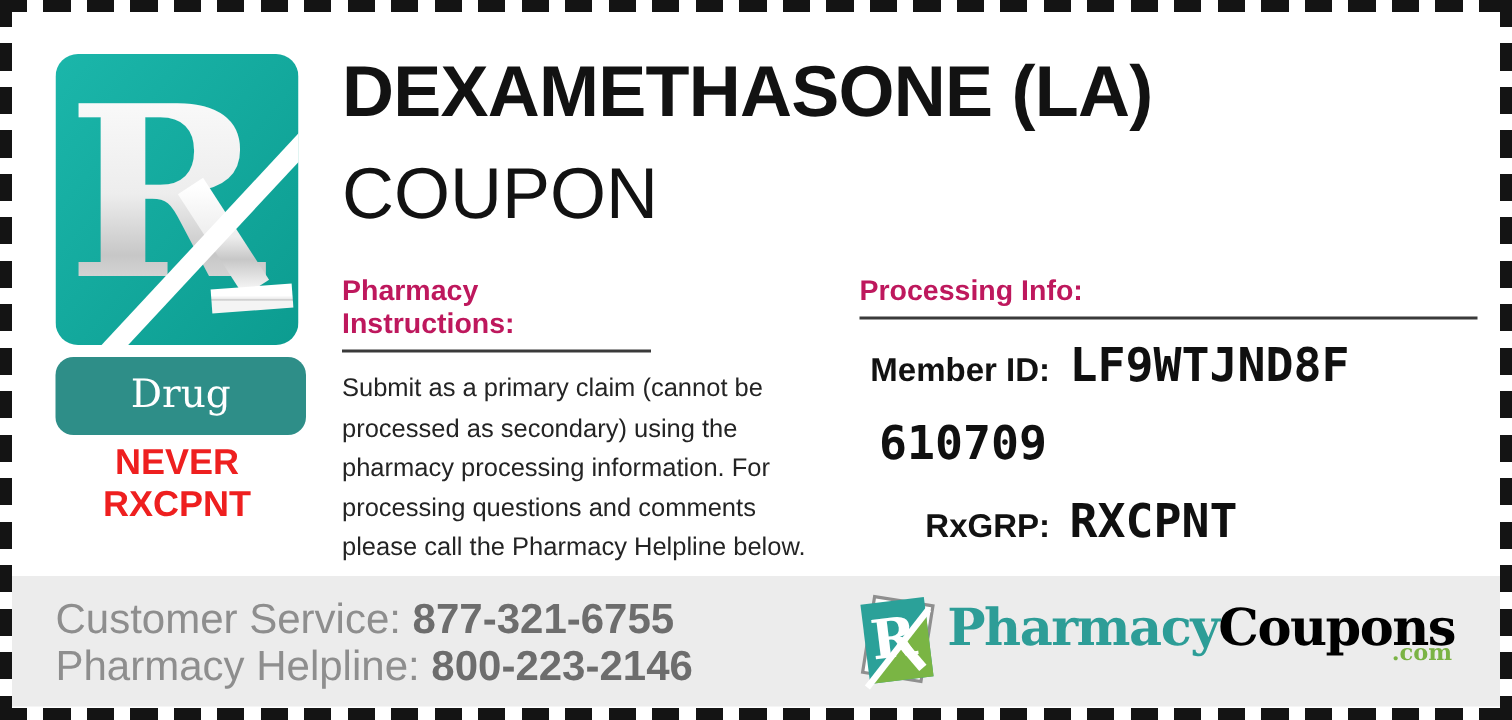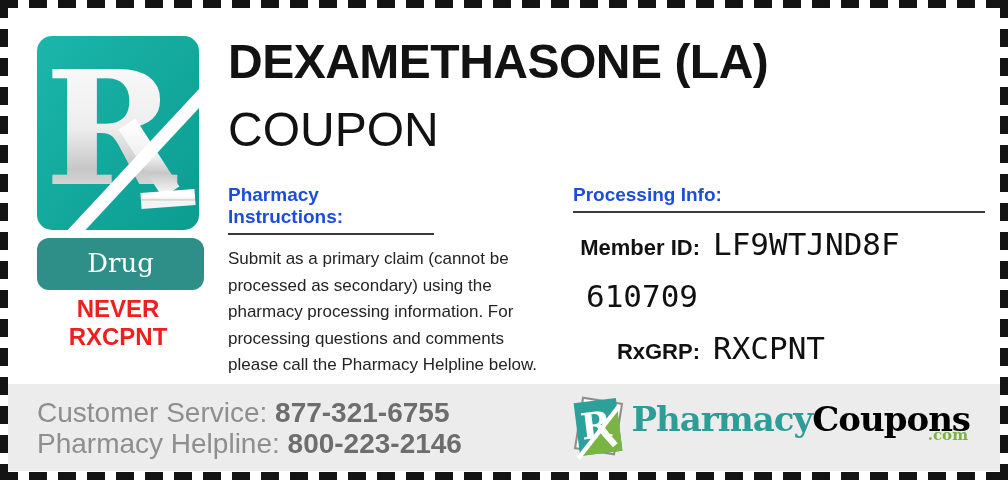--- a/index.html
+++ b/index.html
@@ -33,32 +33,32 @@
     color:#ee1f1f; font-weight:bold; font-size:24px; letter-spacing:0px;
   }
 
   
   .headline { position:absolute; left:228px; top:36px; }
   .headline h1 { font-size:48px; line-height:52px; font-weight:bold; color:#121212; letter-spacing:-0.5px; }
   .headline .subtitle { margin-top:16px; font-size:48px; line-height:52px; font-weight:400; color:#121212; }
 
   
   .instructions { position:absolute; left:228px; top:184px; width:326px; }
-  .sec-heading { font-size:19px; font-weight:bold; color:#1d4ed8; }
+  .sec-heading { font-size:19px; font-weight:bold; color:#be185d; }
   .rule { border-bottom:2px solid #3a3a3a; padding-bottom:5px; }
   .rule-narrow { width:206px; }
   .instructions p { margin-top:11px; width:322px; font-size:17px; line-height:26.5px; color:#242424; }
   .disclaimer { margin-top:13px; font-size:15.5px; font-weight:bold; letter-spacing:2.6px; color:#9c9c9c; }
 
   
   .processing { position:absolute; left:573px; top:184px; width:412px; }
   .processing .rows { margin-top:13px; }
   .p-row { display:flex; align-items:baseline; margin-bottom:16px; }
   .p-label { width:127px; text-align:right; font-size:22px; font-weight:bold; color:#121212; flex:none; }
-  .p-value { margin-left:13px; font-family:"DejaVu Sans Mono", monospace; font-size:31px; color:#101010; }
+  .p-value { margin-left:13px; font-family:"DejaVu Sans Mono", monospace; font-size:31px; color:#101010;font-weight:bold; }
 
   
   .footer-bar {
     position:absolute; left:8px; right:8px; top:384px; bottom:9px;
     background:#ececec;
   }
   .contact { position:absolute; left:29px; top:13px; font-size:28px; line-height:31px; color:#8e8e8e; }
   .contact b { color:#6d6d6d; font-weight:bold; }
 
   .footer-logo { position:absolute; right:30px; top:10px; display:flex; align-items:center; }

